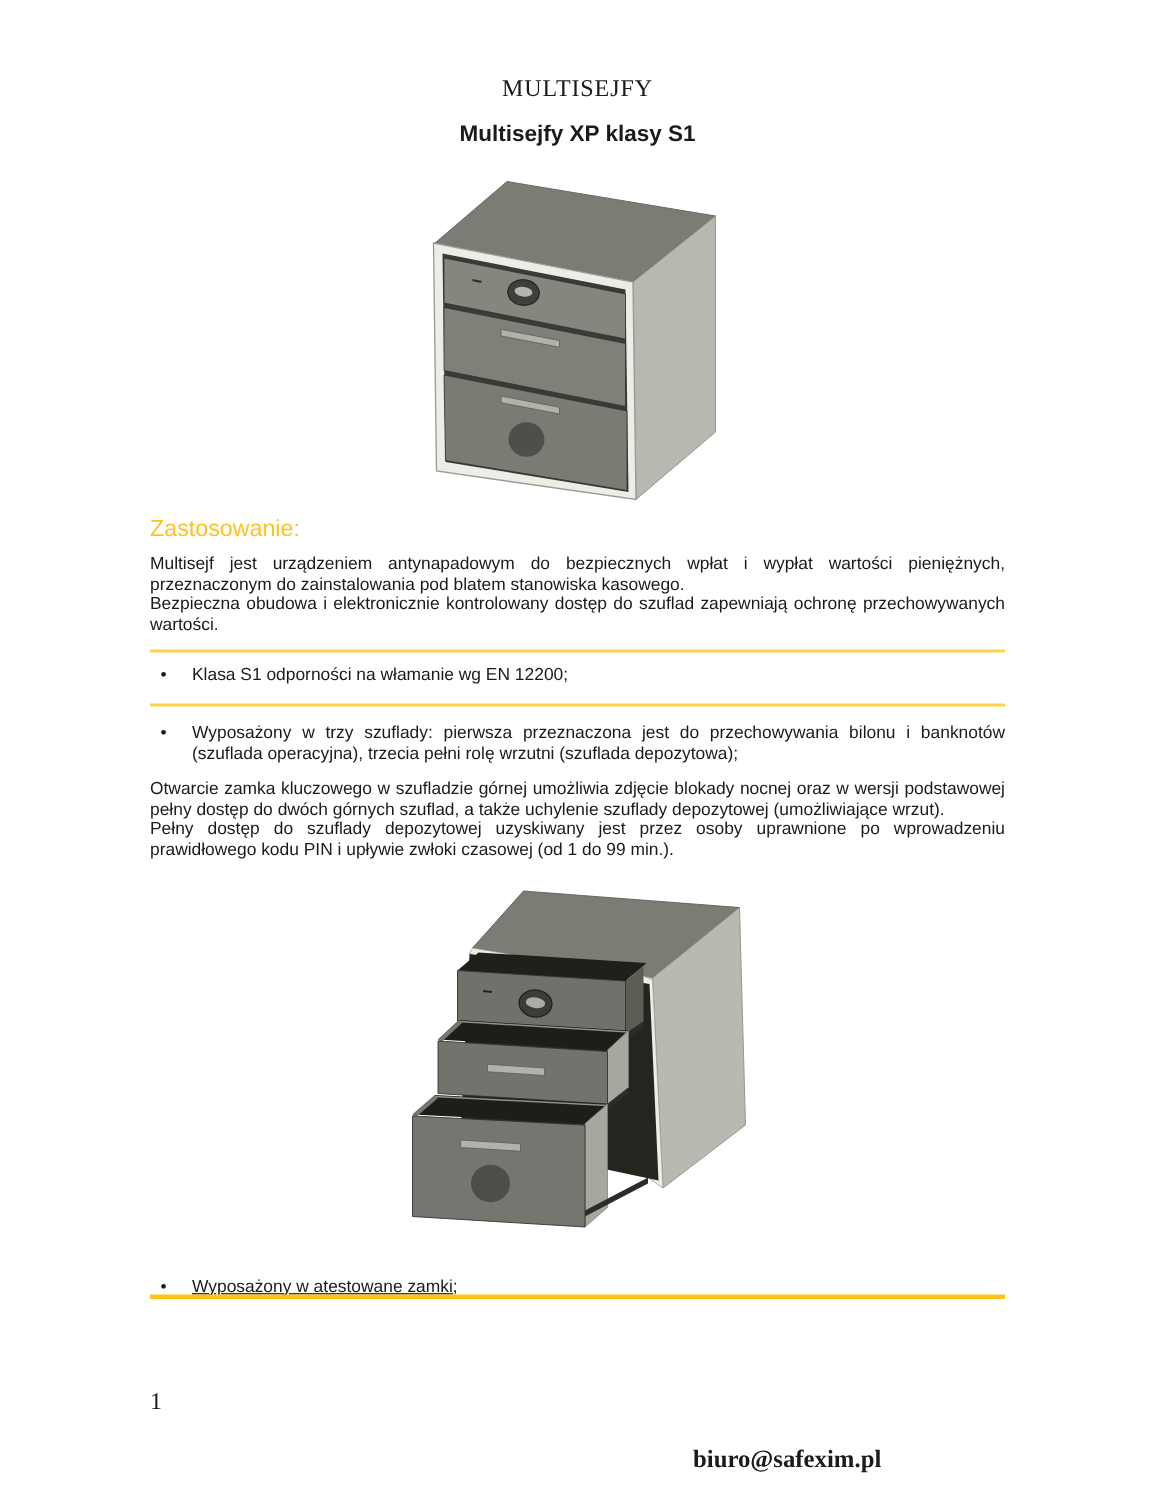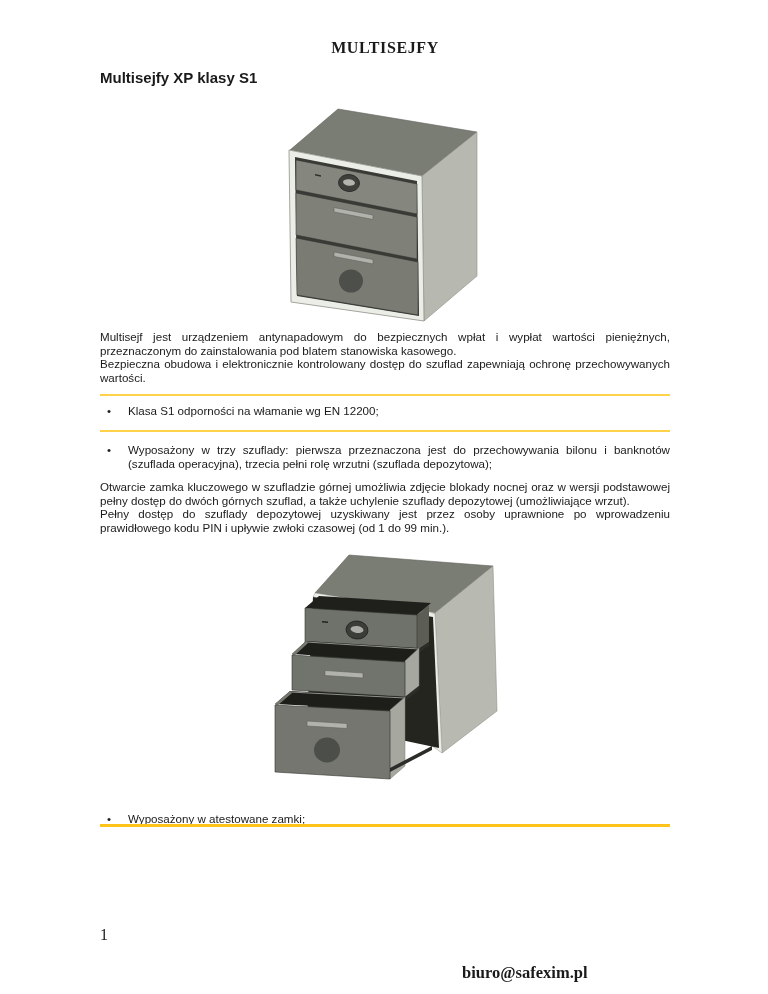--- a/index.html
+++ b/index.html
@@ -15,26 +15,26 @@
     background:#ffffff;
     font-family:"Liberation Sans","DejaVu Sans",sans-serif;
     color:var(--text);
     overflow:hidden;
   }
   .content{
     position:absolute;left:100px;top:0;width:570px;
     padding-top:38px;
   }
   .doc-title{
-    margin:0;text-align:center;
+    margin:12px;text-align:center;
     font-family:"Liberation Serif","DejaVu Serif",serif;
-    font-weight:bold;font-size:16px;line-height:19px;letter-spacing:0.6px;
+    font-weight:normal;font-size:16px;line-height:19px;letter-spacing:0.6px;
   }
   .doc-subtitle{
-    margin:12px 0 0 0;
+    margin:12px 0 0 0;text-align:center;
     font-weight:bold;font-size:15px;line-height:18px;
   }
   .figure-wrap{margin-top:16px;text-align:center;line-height:0;}
   .figure-wrap.second{margin-top:15px;}
   .section-heading{
     margin:0;margin-top:8px;
     font-size:15.5px;line-height:19px;font-weight:normal;
     color:var(--heading);
   }
   .section-heading.mt9{margin-top:9px;}
@@ -104,20 +104,21 @@
           <polygon points="47,104.5 86,112 86,116.5 47,109" fill="#b0b2ab" stroke="#60625c" stroke-width="0.6"></polygon>
         </g>
         <g>
           <polygon points="9,135 131,159 131,212 10,192" fill="#7a7c74" stroke="#2e2f2b" stroke-width="0.5"></polygon>
           <polygon points="47,149 86,156.5 86,161 47,153.5" fill="#b0b2ab" stroke="#60625c" stroke-width="0.6"></polygon>
           <ellipse cx="64" cy="178" rx="12" ry="11.5" fill="#4d4f4a"></ellipse>
         </g>
       </svg>
     </div>
 
+    <h3 class="section-heading">Zastosowanie:</h3>
     <p class="body-para">Multisejf jest urządzeniem antynapadowym do bezpiecznych wpłat i wypłat wartości pieniężnych, przeznaczonym do zainstalowania pod blatem stanowiska kasowego.
 Bezpieczna obudowa i elektronicznie kontrolowany dostęp do szuflad zapewniają ochronę przechowywanych wartości.</p>
 
     <div class="rule"></div>
 
     <div class="bullet-row">
       <span class="dot">•</span>
       <span class="bullet-text">Klasa S1 odporności na włamanie wg EN 12200;</span>
     </div>
 

